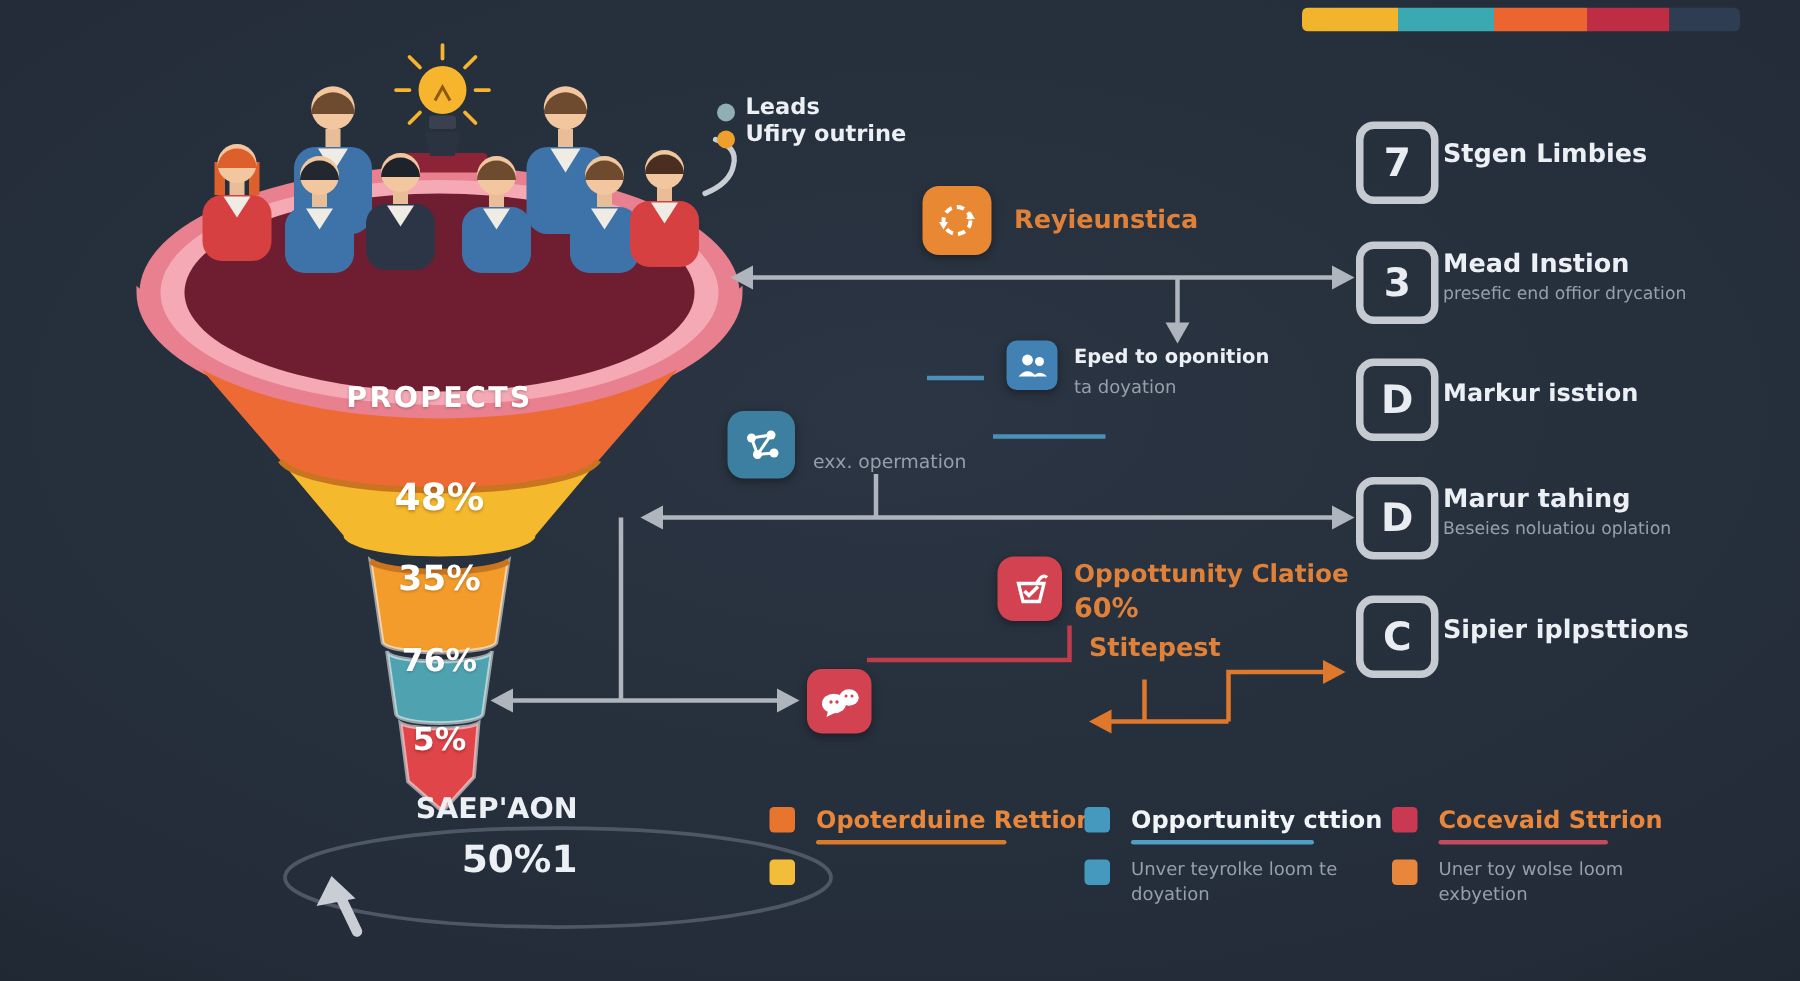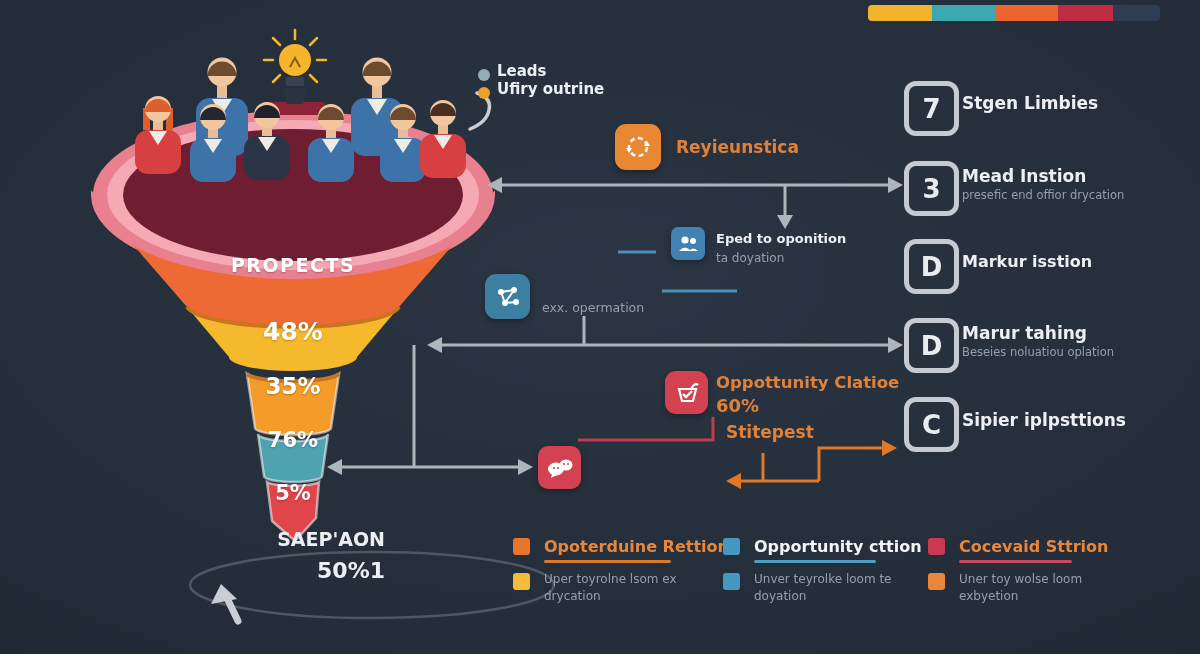--- a/index.html
+++ b/index.html
@@ -180,21 +180,21 @@
   <div class="abs" style="left:478px;top:84px">
     <span class="dot" style="background-color: rgb(239, 160, 44);"></span></div>
   <div class="abs bold wht" style="left:497px;top:80px;font-size:15px">Ufiry outrine</div>
 
   <div class="abs ctr funnel-label" style="left:193px;top:215px;width:200px;font-size:19px;letter-spacing:1.5px">PROPECTS</div>
   <div class="abs ctr funnel-label" style="left:243px;top:278px;width:100px;font-size:25px">48%</div>
   <div class="abs ctr funnel-label" style="left:243px;top:334px;width:100px;font-size:23px">35%</div>
   <div class="abs ctr funnel-label" style="left:243px;top:389px;width:100px;font-size:21px">76%</div>
   <div class="abs ctr funnel-label" style="left:243px;top:442px;width:100px;font-size:21px">5%</div>
   <div class="abs ctr bold wht" style="left:225px;top:528px;width:160px;font-size:19px">SAEP'AON</div>
-  <div class="abs ctr bold wht" style="left:225px;top:558px;width:160px;font-size:22px">50%1</div>
+  <div class="abs ctr bold wht" style="left:225px;top:558px;width:160px;font-size:25px">50%1</div>
 
   <div class="abs icon-box" style="left: 615px; top: 124px; width: 46px; height: 46px; background-color: rgb(233, 136, 50);">
     <svg width="28" height="28" viewBox="0 0 28 28">
       <circle cx="14" cy="14" r="9" fill="none" stroke="#FFFFFF" stroke-width="2.6" stroke-dasharray="5 3.4"></circle>
       <polygon points="23,8 26,13 20,13" fill="#FFFFFF"></polygon>
       <polygon points="5,20 2,15 8,15" fill="#FFFFFF"></polygon>
     </svg>
   </div>
   <div class="abs bold org" style="left:676px;top:137px;font-size:17px">Reyieunstica</div>
 
@@ -263,21 +263,20 @@
   <div class="abs bold wht" style="left:962px;top:323px;font-size:17px">Marur tahing</div>
   <div class="abs sub" style="left:962px;top:345px;font-size:11.5px">Beseies noluatiou oplation</div>
 
   <div class="abs badge" style="left:904px;top:397px">C</div>
   <div class="abs bold wht" style="left:962px;top:410px;font-size:17px">Sipier iplpsttions</div>
 
   <div class="abs swatch" style="left: 513px; top: 538px; background-color: rgb(232, 117, 46);"></div>
   <div class="abs bold" style="left: 544px; top: 537px; font-size: 16px; color: rgb(232, 135, 59);">Opoterduine Rettion</div>
   <div class="abs uline" style="left: 544px; top: 560px; width: 127px; background-color: rgb(217, 123, 40);"></div>
   <div class="abs swatch" style="left: 513px; top: 573px; background-color: rgb(242, 190, 58);"></div>
-  <div class="abs legsub" style="left:544px;top:571px">Uper toyrolne lsom ex drycation</div>
 
   <div class="abs swatch" style="left: 723px; top: 538px; background-color: rgb(69, 153, 190);"></div>
   <div class="abs bold" style="left: 754px; top: 537px; font-size: 16px; color: rgb(242, 245, 248);">Opportunity cttion</div>
   <div class="abs uline" style="left: 754px; top: 560px; width: 122px; background-color: rgb(78, 159, 196);"></div>
   <div class="abs swatch" style="left: 723px; top: 573px; background-color: rgb(69, 153, 190);"></div>
   <div class="abs legsub" style="left:754px;top:571px">Unver teyrolke loom te doyation</div>
 
   <div class="abs swatch" style="left: 928px; top: 538px; background-color: rgb(201, 58, 82);"></div>
   <div class="abs bold" style="left: 959px; top: 537px; font-size: 16px; color: rgb(232, 135, 59);">Cocevaid Sttrion</div>
   <div class="abs uline" style="left: 959px; top: 560px; width: 113px; background-color: rgb(196, 75, 94);"></div>

